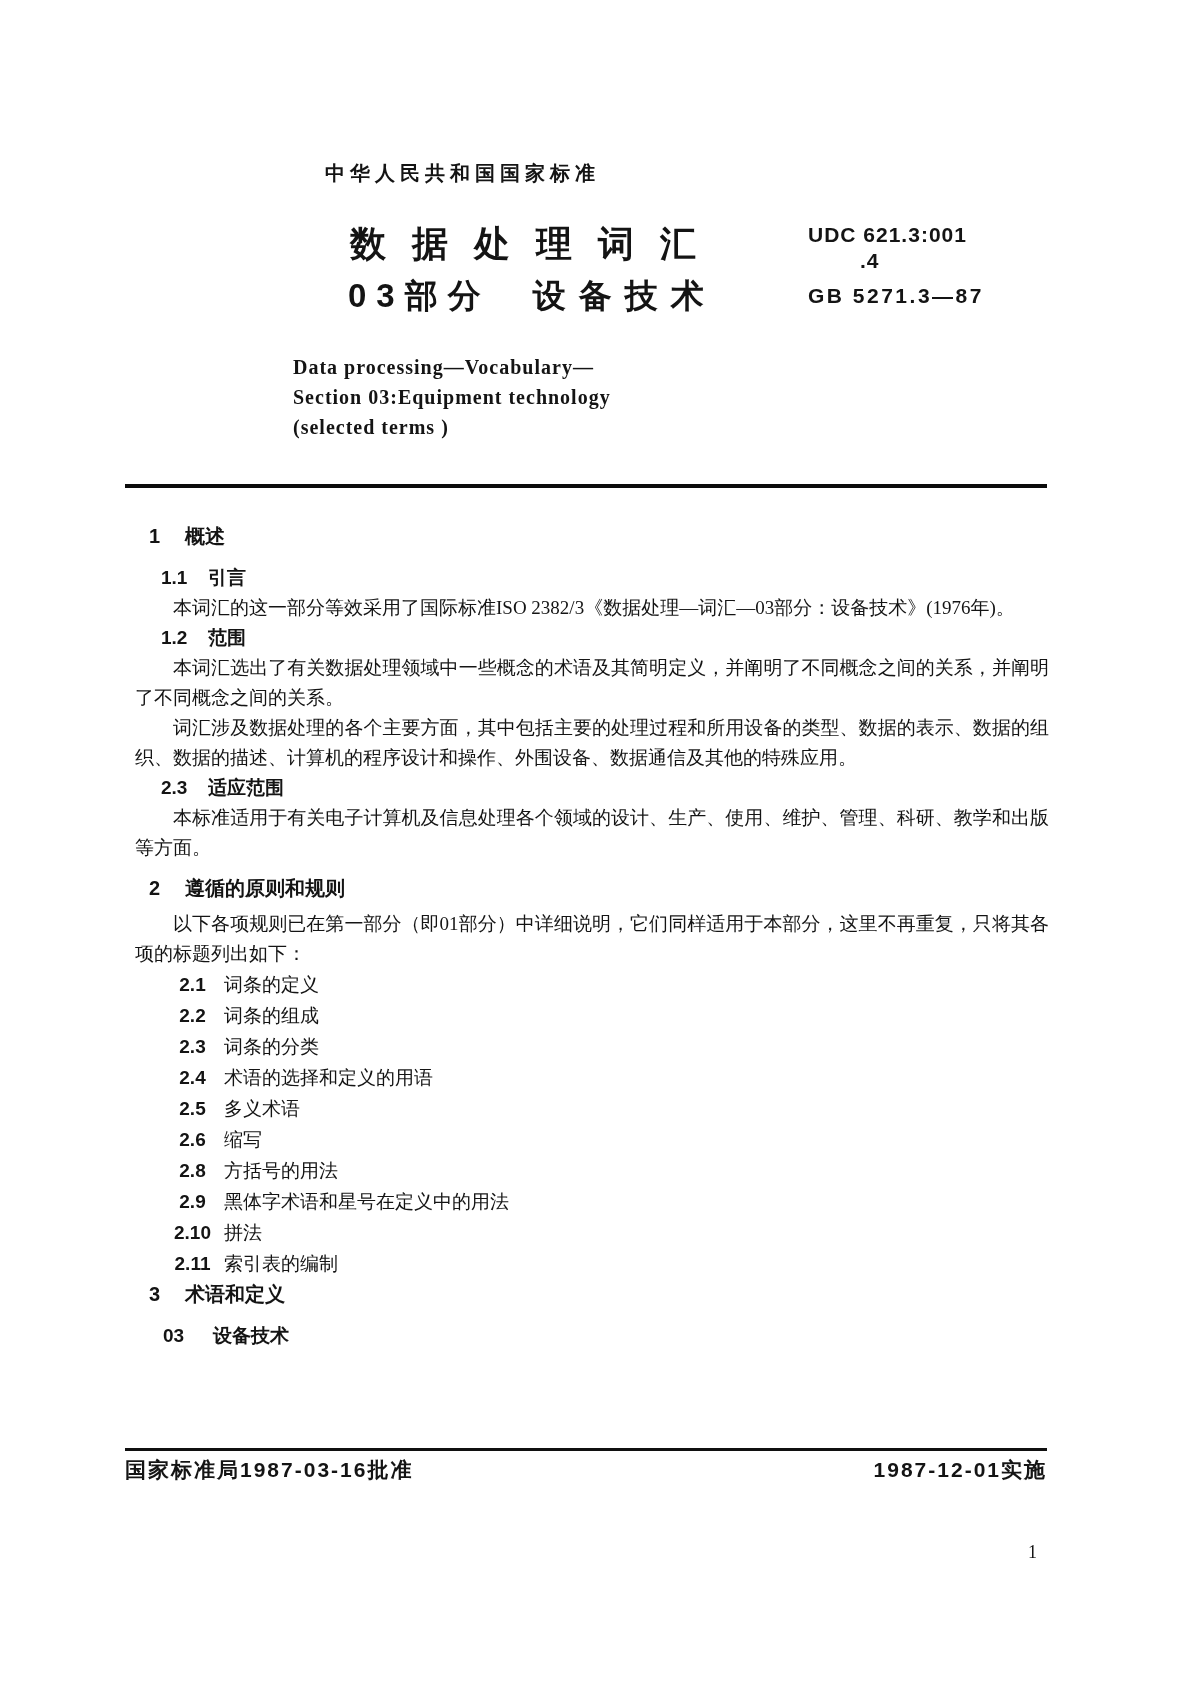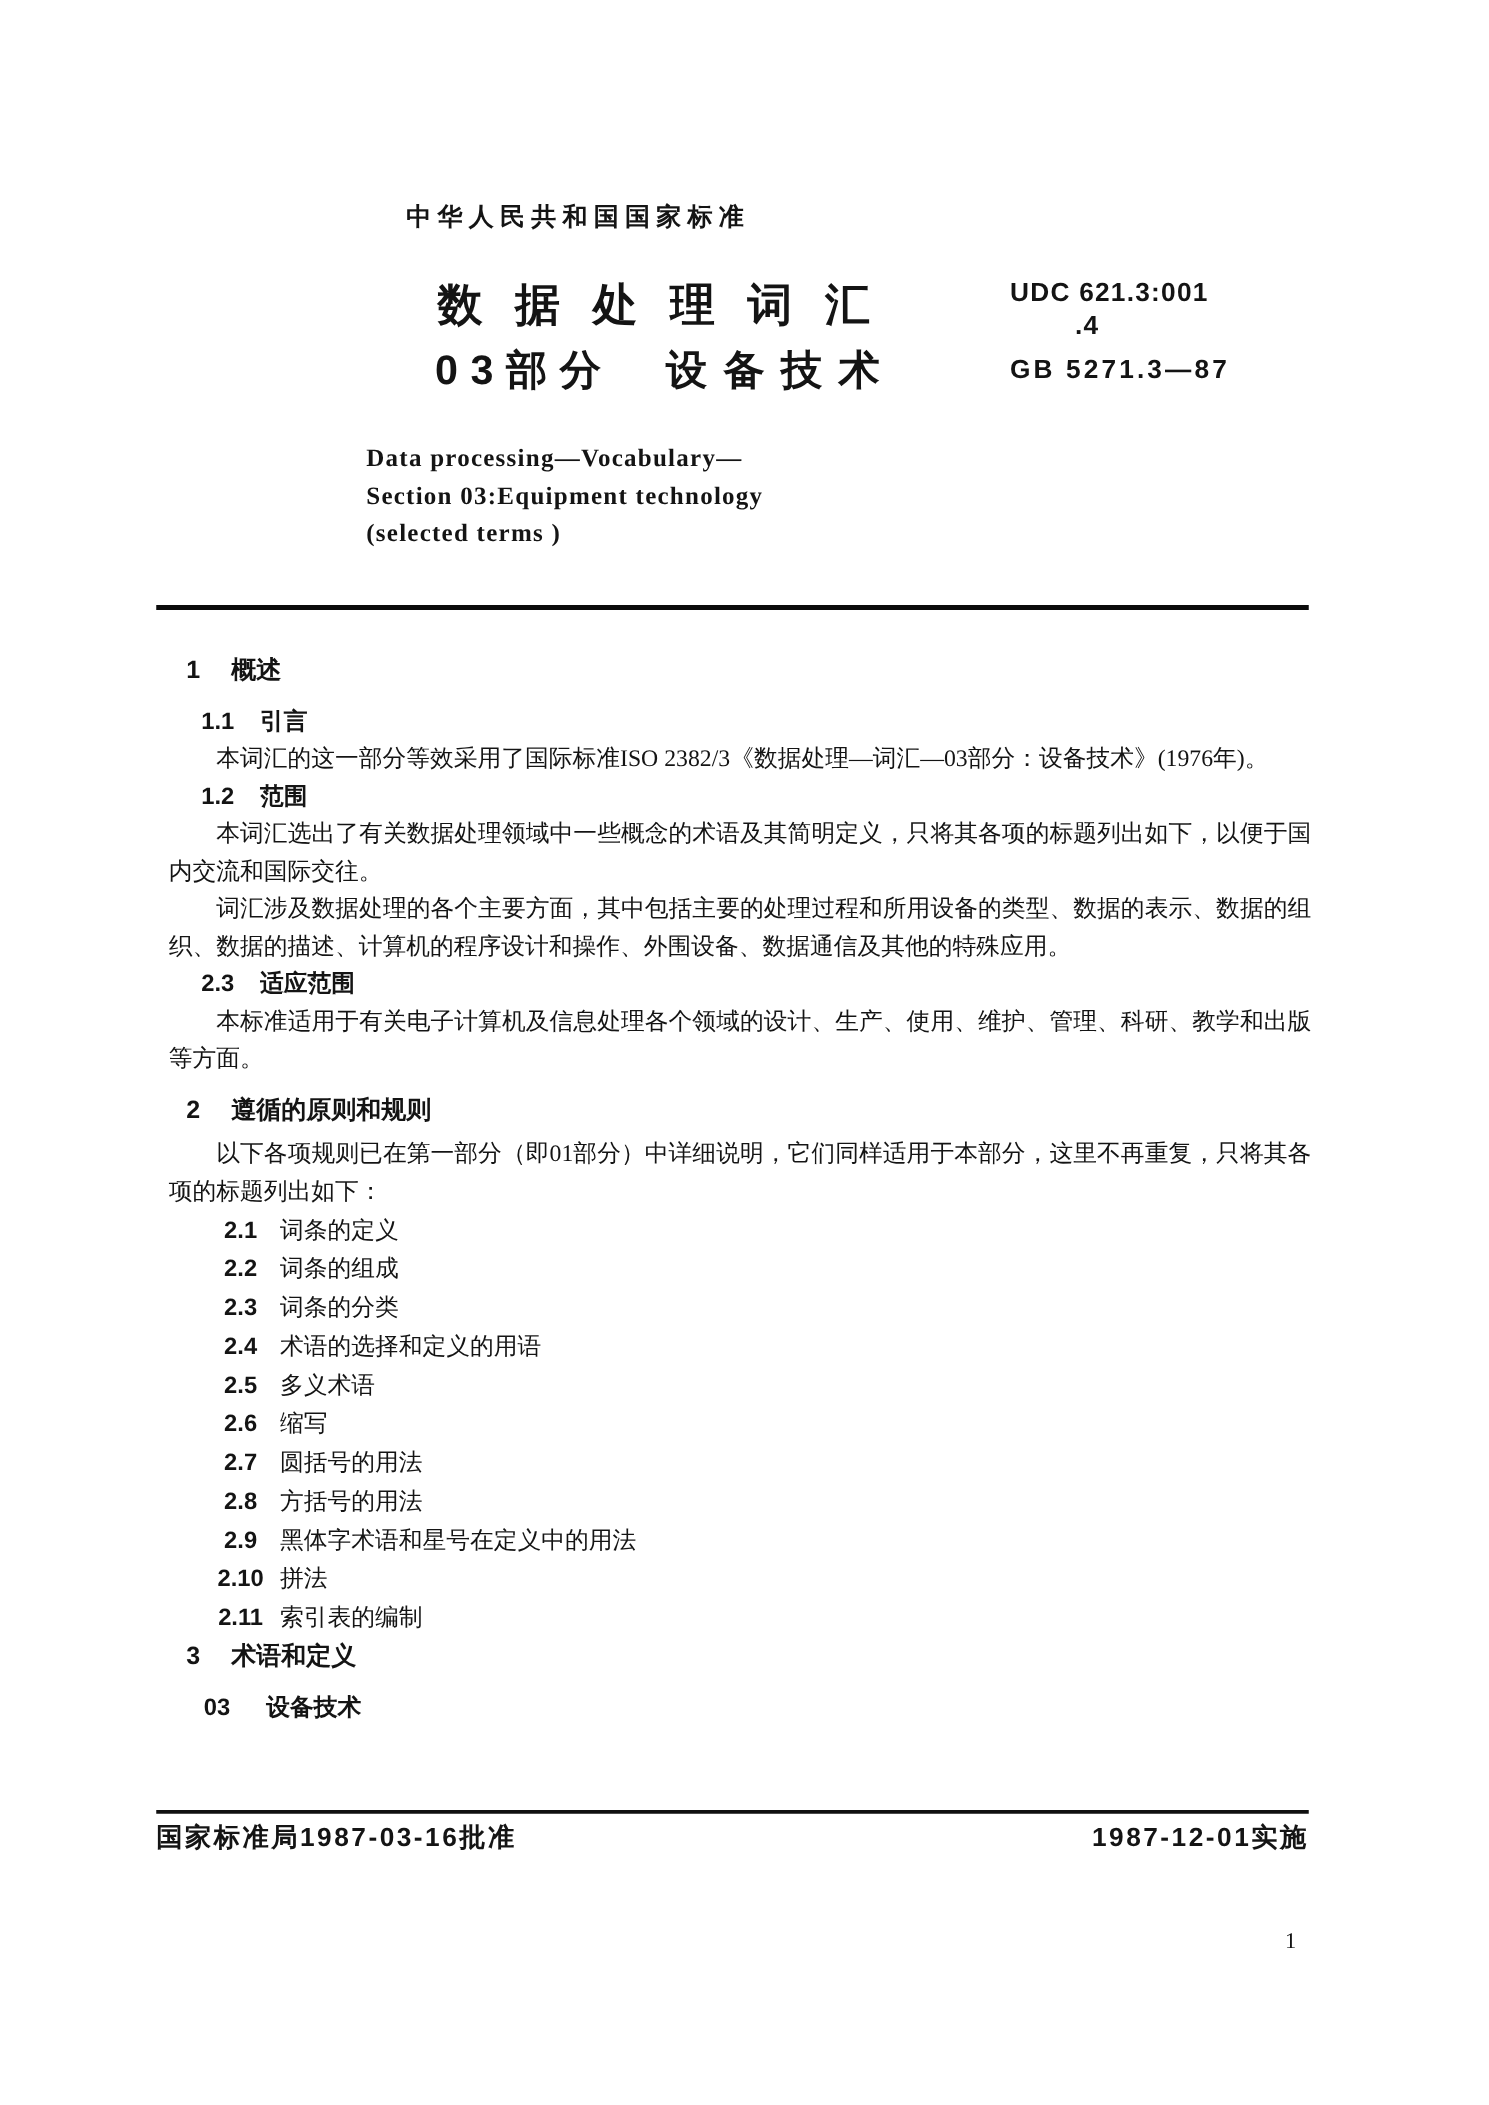--- a/index.html
+++ b/index.html
@@ -151,41 +151,40 @@
   </p>
 
   <p class="h2 mt-sub">
     <span class="num">1.1</span><span>引言</span>
   </p>
   <p class="para">本词汇的这一部分等效采用了国际标准ISO 2382/3《数据处理—词汇—03部分：设备技术》(1976年)。</p>
 
   <p class="h2">
     <span class="num">1.2</span><span>范围</span>
   </p>
-  <p class="para">本词汇选出了有关数据处理领域中一些概念的术语及其简明定义，只将其各项的标题列出如下，以便于国内交流和国际交往。</p>
+  <p class="para">本词汇选出了有关数据处理领域中一些概念的术语及其简明定义，并阐明了不同概念之间的关系，并阐明了不同概念之间的关系。</p>
   <p class="para">词汇涉及数据处理的各个主要方面，其中包括主要的处理过程和所用设备的类型、数据的表示、数据的组织、数据的描述、计算机的程序设计和操作、外围设备、数据通信及其他的特殊应用。</p>
 
   <p class="h2">
     <span class="num">2.3</span><span>适应范围</span>
   </p>
   <p class="para">本标准适用于有关电子计算机及信息处理各个领域的设计、生产、使用、维护、管理、科研、教学和出版等方面。</p>
 
   <p class="h1 mt-sec2">
     <span class="num">2</span><span>遵循的原则和规则</span>
   </p>
   <p class="para">以下各项规则已在第一部分（即01部分）中详细说明，它们同样适用于本部分，这里不再重复，只将其各项的标题列出如下：</p>
 
   <ul class="rule-list">
     <li class="rule-item"><span class="num">2.1</span><span>词条的定义</span></li>
     <li class="rule-item"><span class="num">2.2</span><span>词条的组成</span></li>
     <li class="rule-item"><span class="num">2.3</span><span>词条的分类</span></li>
     <li class="rule-item"><span class="num">2.4</span><span>术语的选择和定义的用语</span></li>
     <li class="rule-item"><span class="num">2.5</span><span>多义术语</span></li>
     <li class="rule-item"><span class="num">2.6</span><span>缩写</span></li>
-    <li class="rule-item"><span class="num">2.7</span><span>圆括号的用法</span></li>
     <li class="rule-item"><span class="num">2.8</span><span>方括号的用法</span></li>
     <li class="rule-item"><span class="num">2.9</span><span>黑体字术语和星号在定义中的用法</span></li>
     <li class="rule-item"><span class="num">2.10</span><span>拼法</span></li>
     <li class="rule-item"><span class="num">2.11</span><span>索引表的编制</span></li>
   </ul>
 
   <p class="h1 mt-sec3">
     <span class="num">3</span><span>术语和定义</span>
   </p>
 

